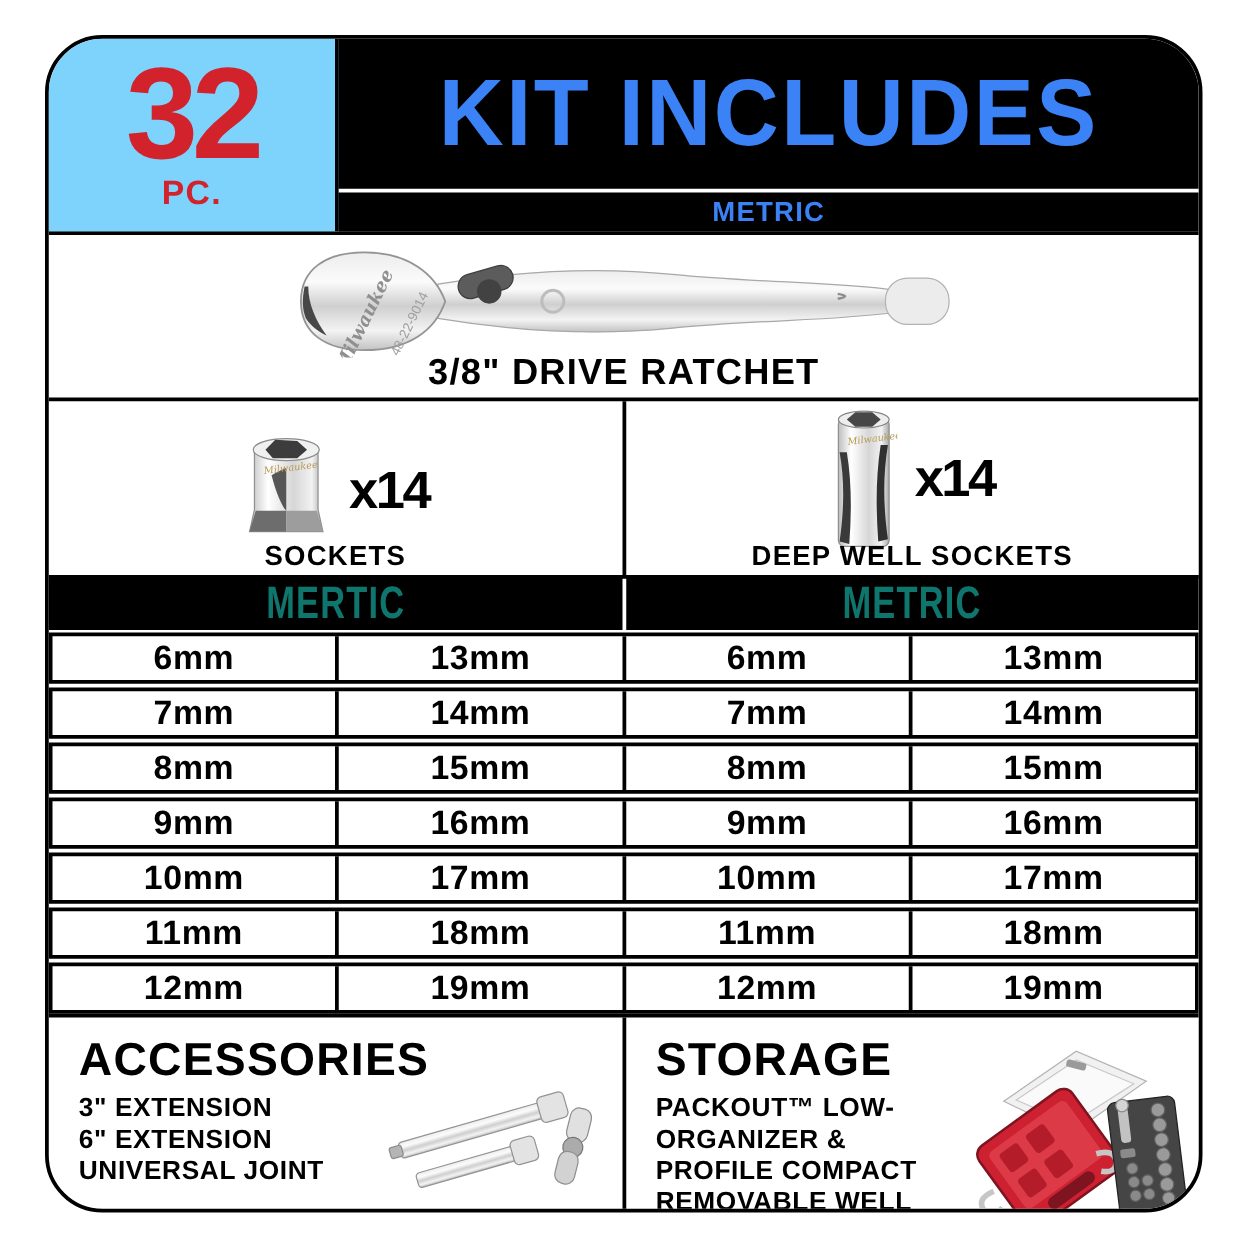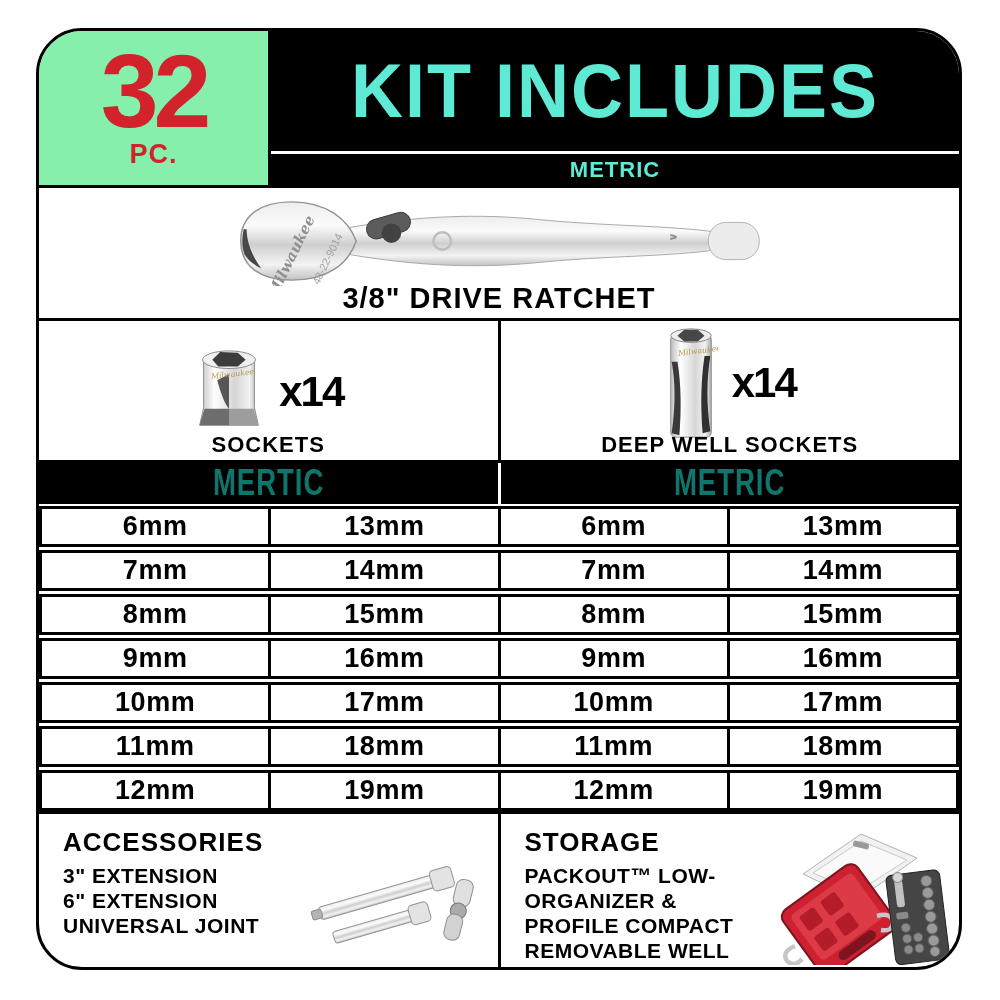--- a/index.html
+++ b/index.html
@@ -4,25 +4,25 @@
 <style>
   * { margin:0; padding:0; box-sizing:border-box; }
   html,body { width:1000px; height:1000px; background:#ffffff; font-family:"Liberation Sans", sans-serif; }
   .card {
     position:absolute; left:36px; top:28px; width:926px; height:942px;
     border:3px solid #000; border-radius:46px; overflow:hidden; background:#fff;
     display:flex; flex-direction:column;
   }
   
   .header { display:flex; height:157px; border-bottom:3px solid #000; flex:0 0 auto; }
-  .pc-box { width:232px; background:#86efac; border-right:3px solid #000;
+  .pc-box { width:232px; background:#7dd3fc; border-right:3px solid #000;
     display:flex; flex-direction:column; align-items:center; justify-content:center; }
   .pc-count { color:#d2232d; font-weight:bold; font-size:104px; line-height:0.88; letter-spacing:-5px; }
   .pc-unit  { color:#d2232d; font-weight:bold; font-size:27px; letter-spacing:1px; margin-top:2px; }
-  .kit-banner { flex:1; background:#000; color:#5eead4; display:flex; flex-direction:column; }
+  .kit-banner { flex:1; background:#000; color:#3b82f6; display:flex; flex-direction:column; }
   .kit-title { flex:1; display:flex; align-items:center; justify-content:center;
     font-weight:bold; font-size:72px; letter-spacing:2px; transform:scaleY(1.05); }
   .banner-divider { border:0; border-top:3px solid #fff; width:100%; }
   .kit-subtitle { height:31px; display:flex; align-items:center; justify-content:center;
     font-weight:bold; font-size:22px; letter-spacing:1px; }
   
   .ratchet-section { height:130px; position:relative; flex:0 0 auto; }
   .ratchet-svg { display:block; margin:8px auto 0 auto; }
   .ratchet-caption { position:absolute; bottom:3px; left:0; right:0; text-align:center;
     font-weight:bold; font-size:29px; letter-spacing:1px; }
@@ -45,21 +45,21 @@
   .size-table { flex:0 0 auto; }
   .size-row { display:flex; height:41px; border:3px solid #000; margin-top:3px; }
   .size-row:first-child { margin-top:2px; }
   .size-cell { flex:1; display:flex; align-items:center; justify-content:center;
     font-weight:bold; font-size:27px; letter-spacing:0.5px; }
   .size-cell:not(:last-child) { border-right:3px solid #000; }
   
   .bottom-row { display:flex; flex:1 1 auto; border-top:3px solid #000; }
   .bottom-half { flex:1; position:relative; padding:13px 0 0 24px; }
   .bottom-half.left { border-right:3px solid #000; }
-  .bottom-title { font-weight:bold; font-size:26px; letter-spacing:1px; }
+  .bottom-title { font-weight:bold; font-size:37px; letter-spacing:1px; }
   .bottom-lines { margin-top:5px; }
   .bottom-line { font-weight:bold; font-size:21px; line-height:25px; letter-spacing:0.5px; }
   .extensions-svg { position:absolute; right:14px; bottom:14px; }
   .storage-svg { position:absolute; right:4px; bottom:2px; }
 </style>
 </head>
 <body>
 
 <div class="card">
 

